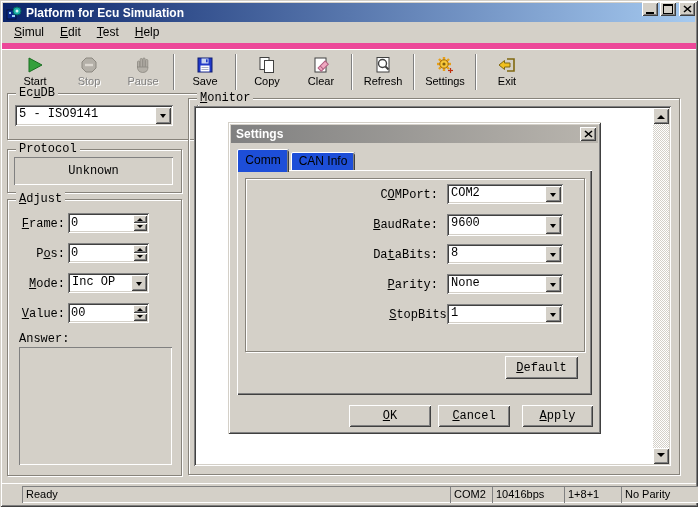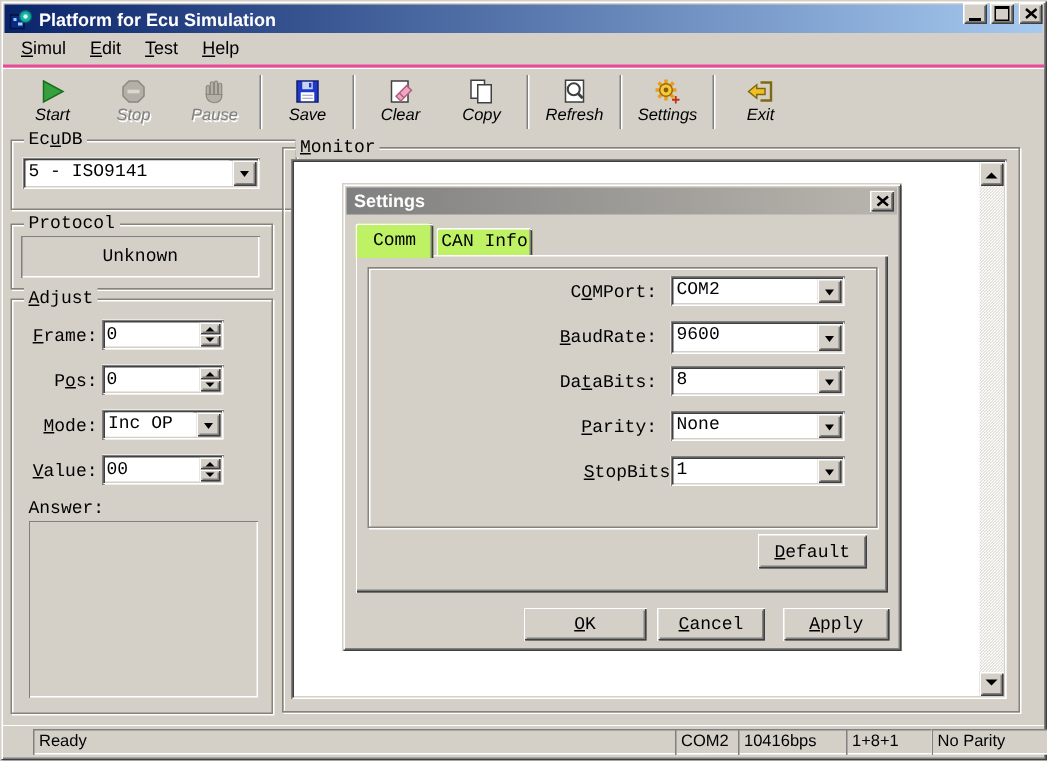--- a/index.html
+++ b/index.html
@@ -51,22 +51,22 @@
   #win-ctls{position:absolute;right:3px;top:2px;display:flex;align-items:center;}
   .glyph-min{width:8px;height:2px;background:#000;margin-top:7px;}
   .glyph-max{width:8px;height:7px;border:1px solid #000;border-top-width:2px;}
 
   
   #menubar{left:2px;top:23px;right:2px;height:16px;display:flex;align-items:flex-start;padding-left:4px;}
   .menu-item{padding:2px 8px;}
 
   
   #toolbar{left:2px;top:43px;right:2px;height:45px;
-    border-top:2px solid #ec4899;box-shadow:inset 0 1px 0 #fff;
-    display:flex;align-items:center;padding-left:6px;font-style:italic;}
+    border-top:6px solid #ec4899;box-shadow:inset 0 1px 0 #fff;
+    display:flex;align-items:center;padding-left:6px;}
   .tb-btn{display:flex;flex-direction:column;align-items:center;justify-content:center;
     min-width:46px;height:40px;padding:0 4px;}
   .tb-btn .tb-icon{width:22px;height:20px;display:flex;align-items:center;justify-content:center;}
   .tb-btn .tb-label{font-size:11px;line-height:13px;}
   .tb-btn.disabled .tb-label{color:#808080;text-shadow:1px 1px 0 #fff;}
   .tb-sep{width:0;height:36px;border-left:1px solid #808080;border-right:1px solid #fff;margin:0 3px;}
 
   
   .combo{position:absolute;background:#fff;
     box-shadow: inset 1px 1px 0 #808080, inset -1px -1px 0 #fff,
@@ -83,22 +83,22 @@
                 inset 2px 2px 0 #404040,  inset -2px -2px 0 #d4d0c8;}
   .edit input{position:absolute;left:3px;top:3px;right:18px;bottom:3px;border:none;outline:none;
     font-family:"Liberation Mono","DejaVu Sans Mono",monospace;font-size:12px;padding:0;background:#fff;width:55px;}
   .spin{position:absolute;right:2px;top:2px;bottom:2px;width:14px;display:flex;flex-direction:column;}
   .spin .btn{flex:1;}
 
   .field-label{position:absolute;font-family:"Liberation Mono","DejaVu Sans Mono",monospace;
     font-size:12px;text-align:right;white-space:nowrap;}
 
   
-  .tab{position:absolute;background:#bef264;text-align:center;
-    font-family:Liberation Mono, monospace;font-size:12px;
+  .tab{position:absolute;background:#1d4ed8;text-align:center;
+    font-family:Liberation Sans, sans-serif;font-size:12px;
     box-shadow: inset 1px 0 0 #fff, inset 0 1px 0 #fff, inset -1px 0 0 #404040, inset -2px 0 0 #808080;
     border-top-left-radius:2px;border-top-right-radius:2px;}
   .tab-page{position:absolute;background:#d4d0c8;
     box-shadow: inset 1px 1px 0 #fff, inset -1px -1px 0 #404040, inset -2px -2px 0 #808080;}
 
   
   .sb-track{
     background-color:#fff;
     background-image:
       linear-gradient(45deg,#d4d0c8 25%,transparent 25%,transparent 75%,#d4d0c8 75%),
@@ -198,37 +198,37 @@
           <line x1="6.5" y1="12.5" x2="13.5" y2="12.5" stroke="#9098b8" stroke-width="0.8"></line>
           <line x1="6.5" y1="14.5" x2="13.5" y2="14.5" stroke="#9098b8" stroke-width="0.8"></line>
         </svg>
       </span>
       <span class="tb-label">Save</span>
     </div>
     <div class="tb-sep"></div>
     <div class="tb-btn">
       <span class="tb-icon">
         <svg width="20" height="20" viewBox="0 0 20 20">
+          <rect x="3" y="2.5" width="9" height="12" fill="#fff" stroke="#404040"></rect>
+          <rect x="7.5" y="5.5" width="9" height="12" fill="#fff" stroke="#404040"></rect>
+        </svg>
+      </span>
+      <span class="tb-label">Copy</span>
+    </div>
+    <div class="tb-btn">
+      <span class="tb-icon">
+        <svg width="20" height="20" viewBox="0 0 20 20">
           <rect x="4" y="3" width="11" height="14" fill="#fff" stroke="#404040"></rect>
           <g transform="rotate(-45 12 11)">
             <rect x="7" y="9" width="10" height="4.5" fill="#f0a8c0" stroke="#b06080"></rect>
             <line x1="10" y1="9" x2="10" y2="13.5" stroke="#b06080"></line>
           </g>
         </svg>
       </span>
       <span class="tb-label">Clear</span>
-    </div>
-    <div class="tb-btn">
-      <span class="tb-icon">
-        <svg width="20" height="20" viewBox="0 0 20 20">
-          <rect x="3" y="2.5" width="9" height="12" fill="#fff" stroke="#404040"></rect>
-          <rect x="7.5" y="5.5" width="9" height="12" fill="#fff" stroke="#404040"></rect>
-        </svg>
-      </span>
-      <span class="tb-label">Copy</span>
     </div>
     <div class="tb-sep"></div>
     <div class="tb-btn">
       <span class="tb-icon">
         <svg width="20" height="20" viewBox="0 0 20 20">
           <rect x="4" y="2.5" width="12" height="14.5" fill="#fff" stroke="#404040"></rect>
           <circle cx="9.5" cy="8.5" r="4" fill="none" stroke="#404040" stroke-width="1.4"></circle>
           <line x1="12.5" y1="11.5" x2="15.5" y2="14.5" stroke="#404040" stroke-width="2"></line>
         </svg>
       </span>

